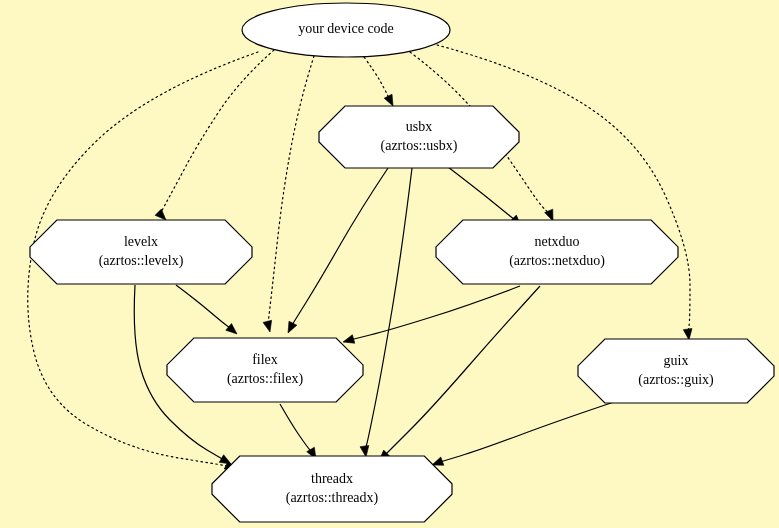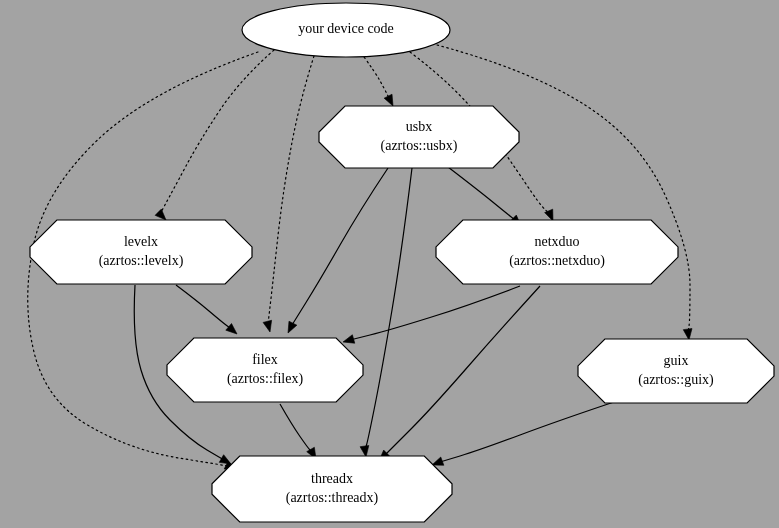--- a/index.html
+++ b/index.html
@@ -7,21 +7,21 @@
     padding: 0;
     background: #ffffff;
   }
   body {
     font-family: "Liberation Serif", "DejaVu Serif", serif;
   }
   #canvas {
     position: relative;
     width: 779px;
     height: 528px;
-    background: #a3a3a3;
+    background: #fef9c3;
     overflow: hidden;
   }
   svg#graph {
     display: block;
     width: 779px;
     height: 528px;
   }
   .node-shape {
     fill: #ffffff;
     stroke: #000000;

